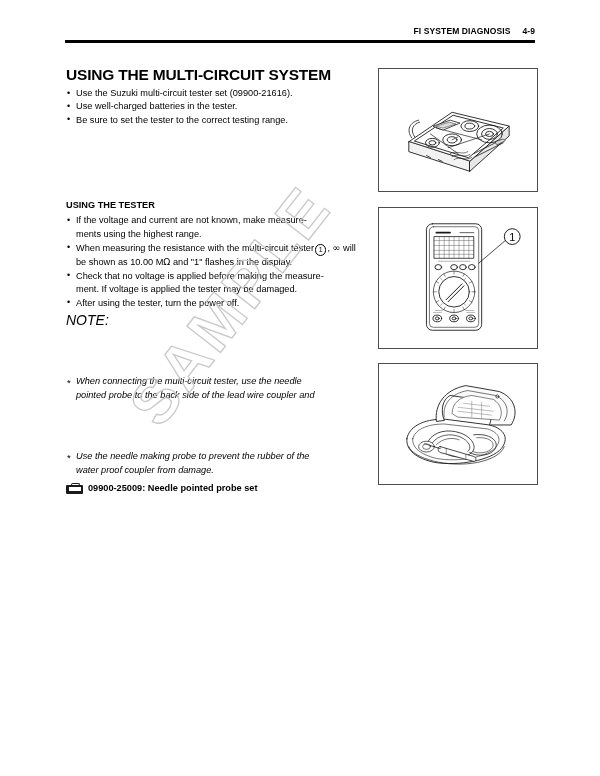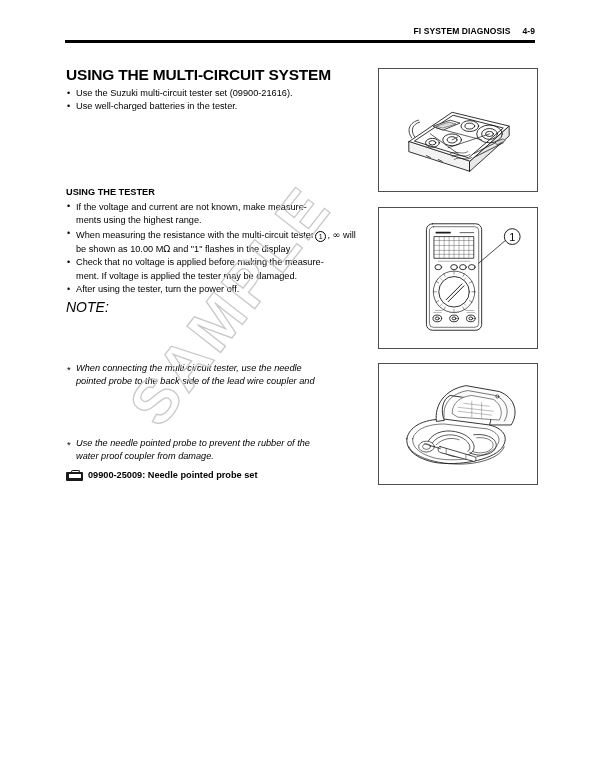--- a/index.html
+++ b/index.html
@@ -250,20 +250,21 @@
   <div class="hdr-rule"></div>
 </div>
 
 <div class="text-col">
 
   <h1 class="doc-title">USING THE MULTI-CIRCUIT SYSTEM</h1>
 
   <ul class="bullets">
     <li>Use the Suzuki multi-circuit tester set (09900-21616).</li>
     <li>Use well-charged batteries in the tester.</li>
+    <li>Be sure to set the tester to the correct testing range.</li>
   </ul>
 
   <div class="gap-a"></div>
 
   <h2 class="sub-title">USING THE TESTER</h2>
 
   <ul class="bullets">
 
 
     <li class="justify">
@@ -285,21 +286,21 @@
   </ul>
 
 
   <div class="note-head">NOTE:</div>
   <ul class="note-list">
     <li>
       <span class="ln">When connecting the multi-circuit tester, use the needle</span>
       <span class="ln">pointed probe to the back side of the lead wire coupler and</span>
     </li>
     <li>
-      <span class="ln">Use the needle pointed probe to prevent the rubber of the</span>
+      <span class="ln">Use the needle making probe to prevent the rubber of the</span>
       <span class="ln last">water proof coupler from damage.</span>
     </li>
   </ul>
 
   <div class="tool-line">
     <span class="tool-icon">
       <span class="body"></span>
       <span class="handle"></span>
       <span class="lbl"></span>
     </span>

